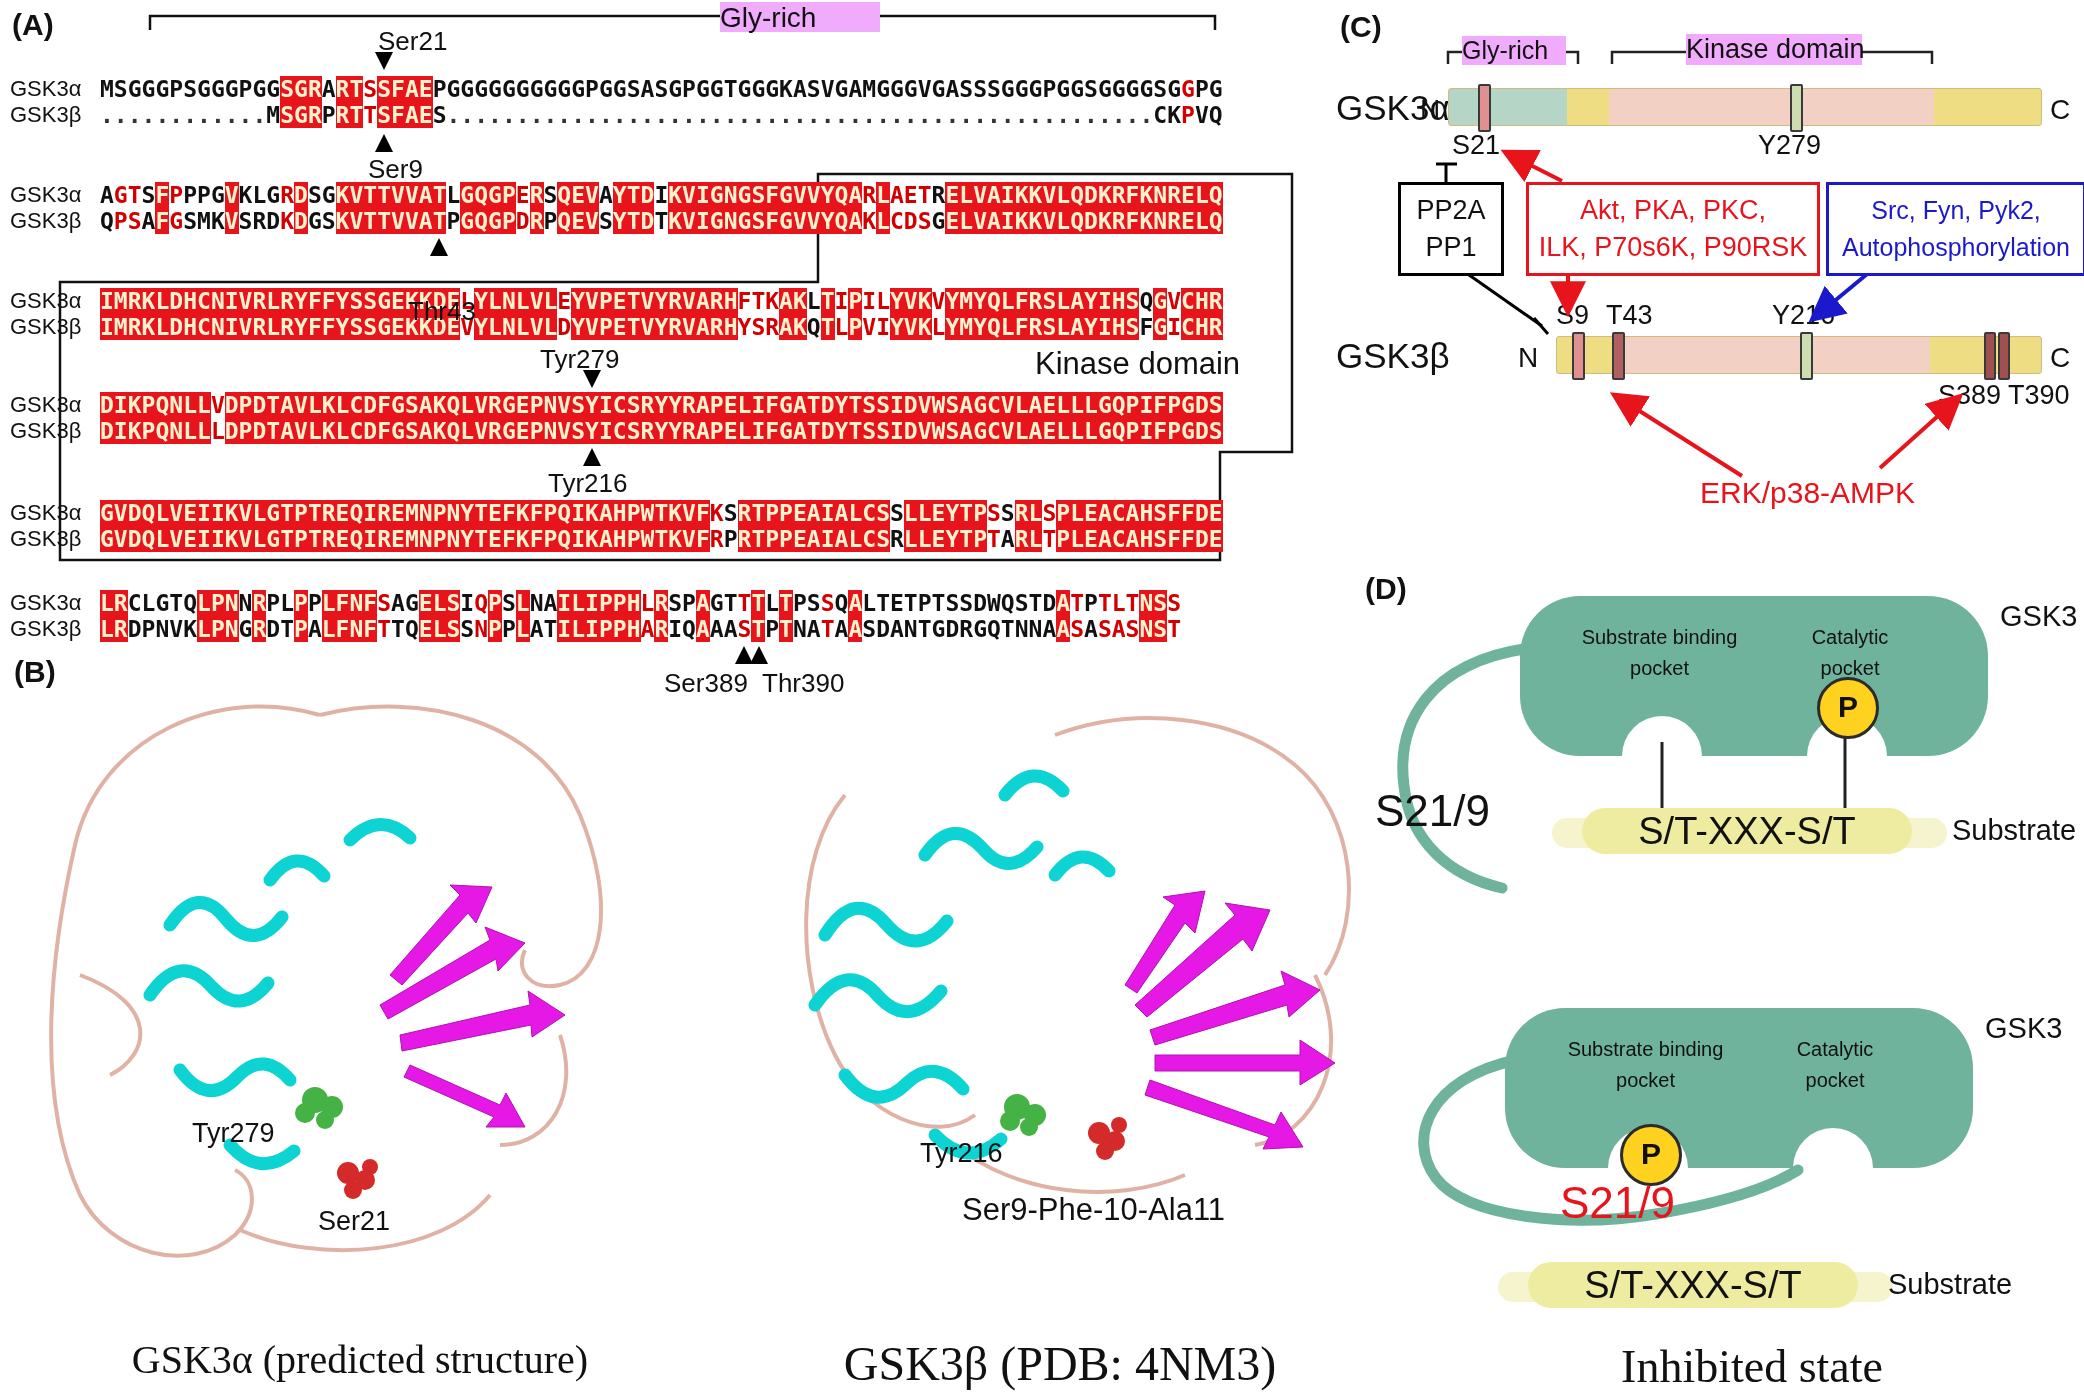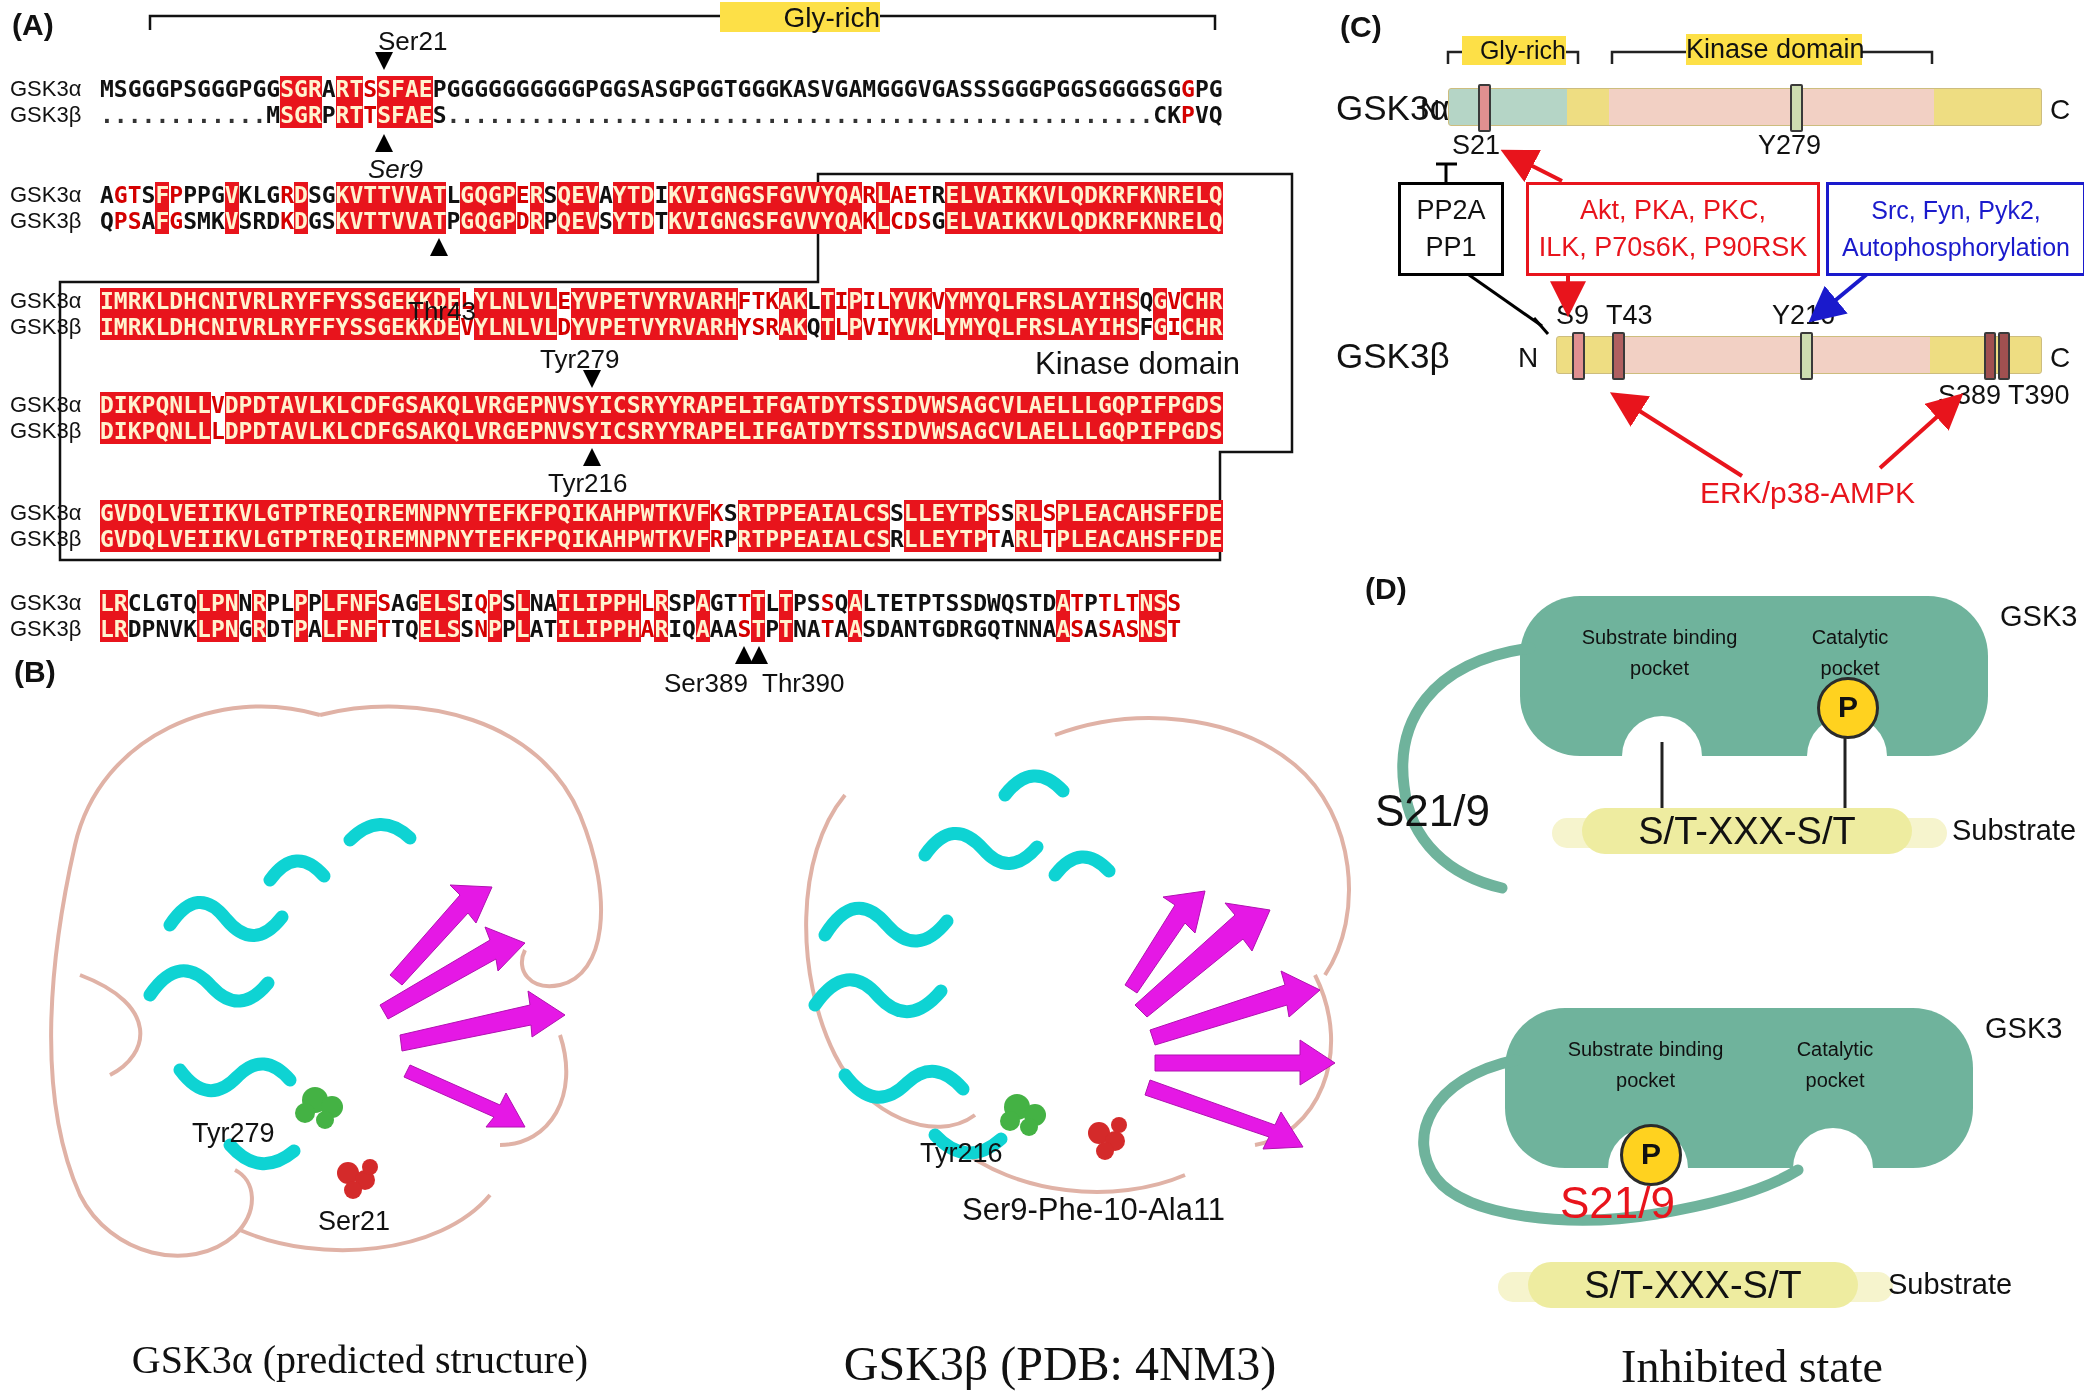--- a/index.html
+++ b/index.html
@@ -13,21 +13,21 @@
   .seq-row{height:26px;line-height:26px;white-space:nowrap;}
   .seq-lab{display:inline-block;width:90px;font:400 22px "Liberation Sans",sans-serif;color:#111;vertical-align:top;}
   .seq-txt{font:700 23px "DejaVu Sans Mono",monospace;}
   .cm{background:#e8141c;color:#fff3cf;}
   .cs{color:#d40000;}
   .cx{color:#111;}
   .cd{color:#333;}
   .arr-d{position:absolute;width:0;height:0;border-left:9px solid transparent;border-right:9px solid transparent;border-top:18px solid #000;z-index:3;}
   .arr-u{position:absolute;width:0;height:0;border-left:9px solid transparent;border-right:9px solid transparent;border-bottom:18px solid #000;z-index:3;}
   .ann{position:absolute;font-size:26px;z-index:3;}
-  .whitebg{background:#fde047;z-index:2;text-align:right;}
+  .whitebg{background:#f0abfc;z-index:2;text-align:left;}
   
   .dbar{position:absolute;height:36px;border:1px solid #cdbd7e;border-radius:3px;}
   .tick{position:absolute;width:9px;height:44px;border:2px solid #3a3a3a;border-radius:2px;z-index:3;}
   .cbox{position:absolute;border:3px solid #000;display:flex;flex-direction:column;justify-content:center;
         text-align:center;font-size:27px;line-height:37px;background:#fff;z-index:3;}
   .site{position:absolute;font-size:27px;}
   
   .blob{position:absolute;width:468px;height:160px;background:#6fb39c;border-radius:60px;z-index:1;}
   .notch{position:absolute;width:80px;height:80px;background:#fff;border-radius:50%;z-index:2;}
   .pcircle{position:absolute;width:56px;height:56px;background:#ffd21f;border:3px solid #2b2b2b;border-radius:50%;
@@ -74,21 +74,21 @@
       <div class="seq-row"><span class="seq-lab">GSK3β</span><span class="seq-txt"><span class="cm">G</span><span class="cm">V</span><span class="cm">D</span><span class="cm">Q</span><span class="cm">L</span><span class="cm">V</span><span class="cm">E</span><span class="cm">I</span><span class="cm">I</span><span class="cm">K</span><span class="cm">V</span><span class="cm">L</span><span class="cm">G</span><span class="cm">T</span><span class="cm">P</span><span class="cm">T</span><span class="cm">R</span><span class="cm">E</span><span class="cm">Q</span><span class="cm">I</span><span class="cm">R</span><span class="cm">E</span><span class="cm">M</span><span class="cm">N</span><span class="cm">P</span><span class="cm">N</span><span class="cm">Y</span><span class="cm">T</span><span class="cm">E</span><span class="cm">F</span><span class="cm">K</span><span class="cm">F</span><span class="cm">P</span><span class="cm">Q</span><span class="cm">I</span><span class="cm">K</span><span class="cm">A</span><span class="cm">H</span><span class="cm">P</span><span class="cm">W</span><span class="cm">T</span><span class="cm">K</span><span class="cm">V</span><span class="cm">F</span><span class="cs">R</span><span class="cx">P</span><span class="cm">R</span><span class="cm">T</span><span class="cm">P</span><span class="cm">P</span><span class="cm">E</span><span class="cm">A</span><span class="cm">I</span><span class="cm">A</span><span class="cm">L</span><span class="cm">C</span><span class="cm">S</span><span class="cx">R</span><span class="cm">L</span><span class="cm">L</span><span class="cm">E</span><span class="cm">Y</span><span class="cm">T</span><span class="cm">P</span><span class="cs">T</span><span class="cx">A</span><span class="cm">R</span><span class="cm">L</span><span class="cs">T</span><span class="cm">P</span><span class="cm">L</span><span class="cm">E</span><span class="cm">A</span><span class="cm">C</span><span class="cm">A</span><span class="cm">H</span><span class="cm">S</span><span class="cm">F</span><span class="cm">F</span><span class="cm">D</span><span class="cm">E</span></span></div>
     </div>
   <div class="seq-block" style="top:590px;">
       <div class="seq-row"><span class="seq-lab">GSK3α</span><span class="seq-txt"><span class="cm">L</span><span class="cm">R</span><span class="cx">C</span><span class="cx">L</span><span class="cx">G</span><span class="cx">T</span><span class="cx">Q</span><span class="cm">L</span><span class="cm">P</span><span class="cm">N</span><span class="cx">N</span><span class="cm">R</span><span class="cx">P</span><span class="cx">L</span><span class="cm">P</span><span class="cx">P</span><span class="cm">L</span><span class="cm">F</span><span class="cm">N</span><span class="cm">F</span><span class="cs">S</span><span class="cx">A</span><span class="cx">G</span><span class="cm">E</span><span class="cm">L</span><span class="cm">S</span><span class="cx">I</span><span class="cs">Q</span><span class="cm">P</span><span class="cx">S</span><span class="cm">L</span><span class="cx">N</span><span class="cx">A</span><span class="cm">I</span><span class="cm">L</span><span class="cm">I</span><span class="cm">P</span><span class="cm">P</span><span class="cm">H</span><span class="cs">L</span><span class="cm">R</span><span class="cx">S</span><span class="cx">P</span><span class="cm">A</span><span class="cx">G</span><span class="cx">T</span><span class="cs">T</span><span class="cm">T</span><span class="cx">L</span><span class="cm">T</span><span class="cx">P</span><span class="cx">S</span><span class="cs">S</span><span class="cx">Q</span><span class="cm">A</span><span class="cx">L</span><span class="cx">T</span><span class="cx">E</span><span class="cx">T</span><span class="cx">P</span><span class="cx">T</span><span class="cx">S</span><span class="cx">S</span><span class="cx">D</span><span class="cx">W</span><span class="cx">Q</span><span class="cx">S</span><span class="cx">T</span><span class="cx">D</span><span class="cm">A</span><span class="cs">T</span><span class="cx">P</span><span class="cs">T</span><span class="cs">L</span><span class="cs">T</span><span class="cm">N</span><span class="cm">S</span><span class="cs">S</span></span></div>
       <div class="seq-row"><span class="seq-lab">GSK3β</span><span class="seq-txt"><span class="cm">L</span><span class="cm">R</span><span class="cx">D</span><span class="cx">P</span><span class="cx">N</span><span class="cx">V</span><span class="cx">K</span><span class="cm">L</span><span class="cm">P</span><span class="cm">N</span><span class="cx">G</span><span class="cm">R</span><span class="cx">D</span><span class="cx">T</span><span class="cm">P</span><span class="cx">A</span><span class="cm">L</span><span class="cm">F</span><span class="cm">N</span><span class="cm">F</span><span class="cs">T</span><span class="cx">T</span><span class="cx">Q</span><span class="cm">E</span><span class="cm">L</span><span class="cm">S</span><span class="cx">S</span><span class="cs">N</span><span class="cm">P</span><span class="cx">P</span><span class="cm">L</span><span class="cx">A</span><span class="cx">T</span><span class="cm">I</span><span class="cm">L</span><span class="cm">I</span><span class="cm">P</span><span class="cm">P</span><span class="cm">H</span><span class="cs">A</span><span class="cm">R</span><span class="cx">I</span><span class="cx">Q</span><span class="cm">A</span><span class="cx">A</span><span class="cx">A</span><span class="cs">S</span><span class="cm">T</span><span class="cx">P</span><span class="cm">T</span><span class="cx">N</span><span class="cx">A</span><span class="cs">T</span><span class="cx">A</span><span class="cm">A</span><span class="cx">S</span><span class="cx">D</span><span class="cx">A</span><span class="cx">N</span><span class="cx">T</span><span class="cx">G</span><span class="cx">D</span><span class="cx">R</span><span class="cx">G</span><span class="cx">Q</span><span class="cx">T</span><span class="cx">N</span><span class="cx">N</span><span class="cx">A</span><span class="cm">A</span><span class="cs">S</span><span class="cx">A</span><span class="cs">S</span><span class="cs">A</span><span class="cs">S</span><span class="cm">N</span><span class="cm">S</span><span class="cs">T</span></span></div>
     </div>
 
   <div class="ann" style="left:378px;top:26px;">Ser21</div>
   <div class="arr-d" style="left:375px;top:52px;"></div>
   <div class="arr-u" style="left:375px;top:134px;"></div>
-  <div class="ann" style="left:368px;top:154px;font-style:italic;">Ser9</div>
+  <div class="ann" style="left:368px;top:154px;">Ser9</div>
   <div class="arr-u" style="left:430px;top:238px;"></div>
   <div class="ann" style="left:408px;top:256px;margin-top:40px;">Thr43</div>
   <div class="ann" style="left:540px;top:344px;">Tyr279</div>
   <div class="arr-d" style="left:583px;top:370px;"></div>
   <div class="ann" style="left:1035px;top:346px;font-size:31px;">Kinase domain</div>
   <div class="arr-u" style="left:583px;top:448px;"></div>
   <div class="ann" style="left:548px;top:468px;">Tyr216</div>
   <div class="arr-u" style="left:735px;top:646px;"></div>
   <div class="arr-u" style="left:750px;top:646px;"></div>
   <div class="ann" style="left:664px;top:668px;">Ser389</div>

